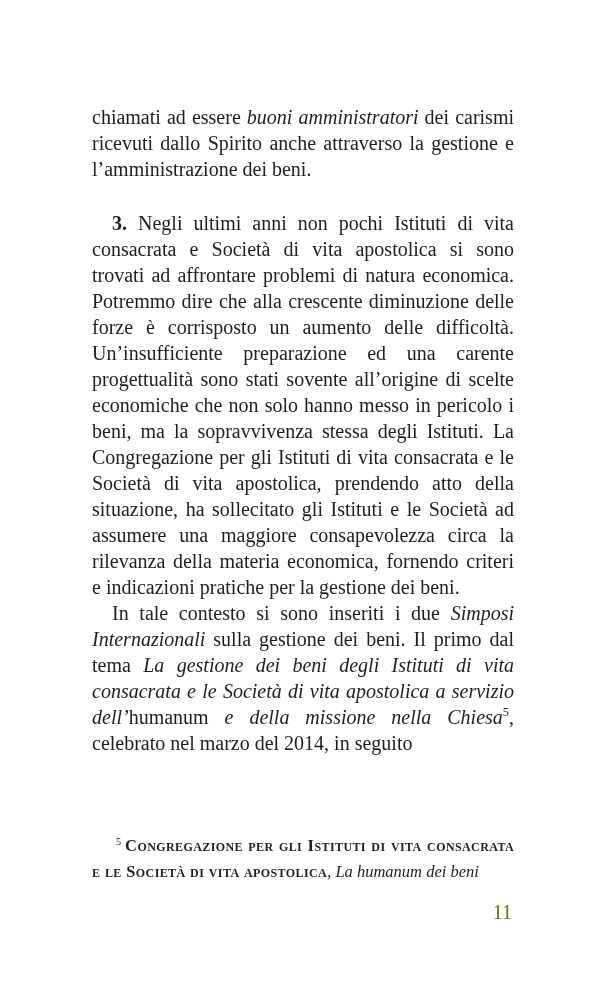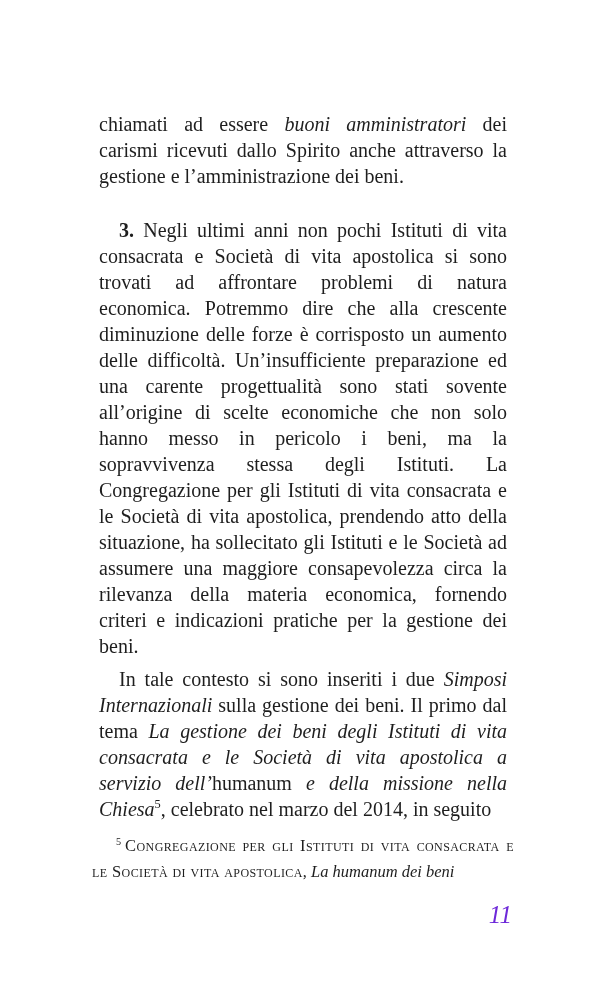--- a/index.html
+++ b/index.html
@@ -16,21 +16,21 @@
     color: #1e1e1e;
     overflow: hidden;
   }
   .text-block {
     position: absolute;
     left: 92px;
     top: 104px;
     width: 422px;
   }
   .body-para {
-    margin: 7px;
+    margin: 0;
     font-size: 20px;
     line-height: 26px;
     text-align: justify;
     color: #1e1e1e;
   }
   .indent { text-indent: 20px; }
   .space-before { margin-top: 28px; }
   .it { font-style: italic; }
   .bd { font-weight: bold; font-style: normal; }
   .sup {
@@ -46,28 +46,28 @@
     font-size: 16.5px;
     line-height: 26px;
     text-align: justify;
     text-indent: 24px;
     color: #1e1e1e;
   }
   .footnote .sup { margin-right: 4px; }
   .smallcaps {
     font-variant: small-caps;
     letter-spacing: 0.4px;
+    font-weight: bold;
   }
   .page-number {
     position: absolute;
     top: 901px;
     right: 94px;
-    font-size: 25px;
-    color: #6d28d9;
-    font-style: italic;
+    font-size: 20px;
+    color: #4d7c0f;
   }
 </style>
 </head>
 <body>
 
 <div class="page">
 
   <main class="text-block">
 
     <p class="body-para"><span>chiamati ad essere </span><span class="it">buoni amministratori</span><span> dei carismi ricevuti dallo Spirito anche attraverso la gestione e l’amministrazione dei beni.</span></p>

